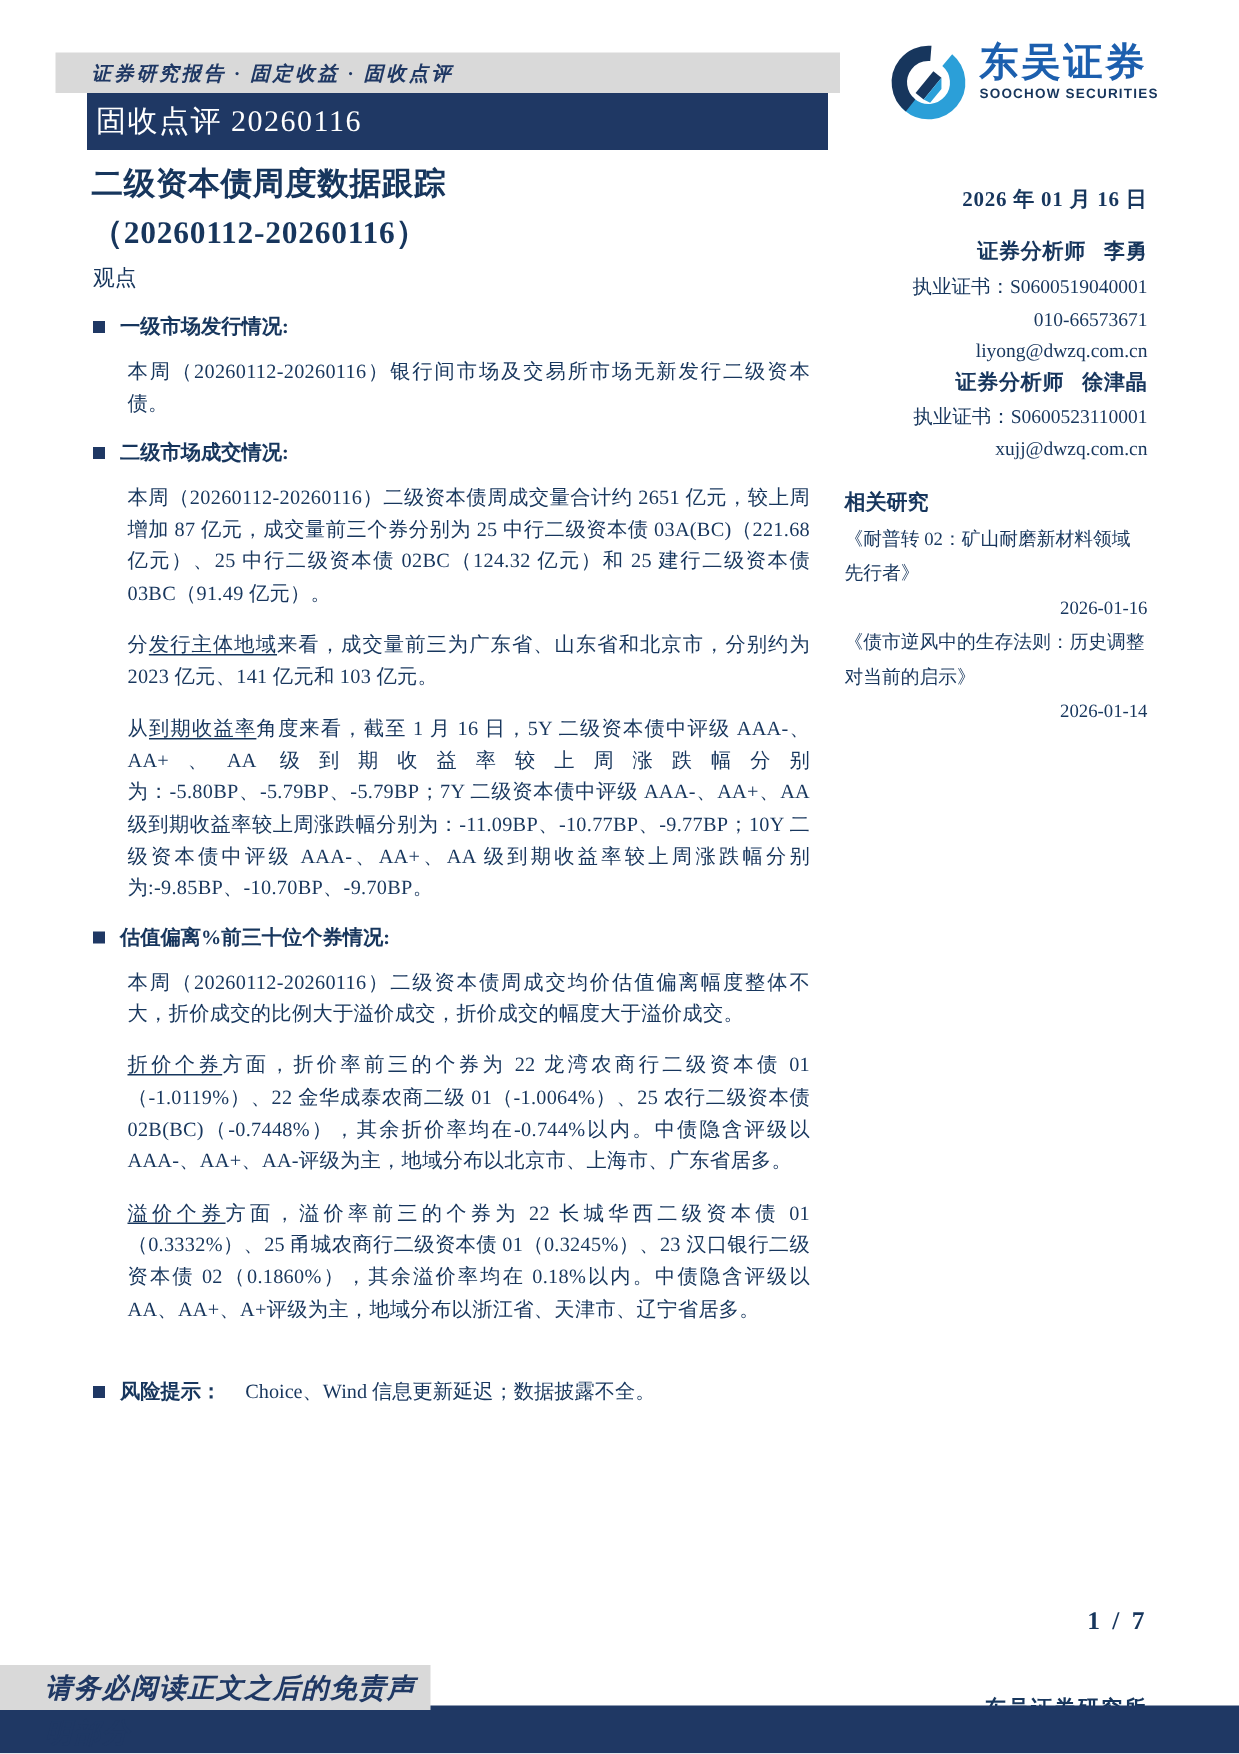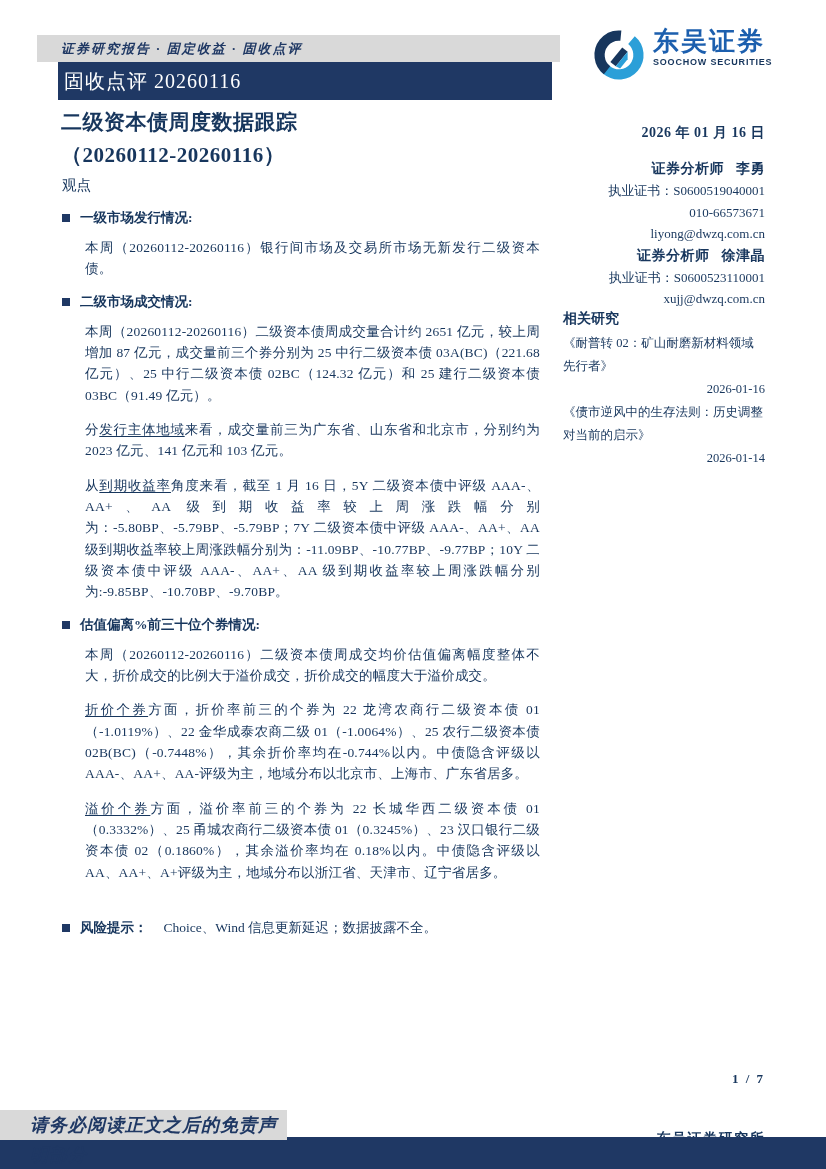--- a/index.html
+++ b/index.html
@@ -50,41 +50,41 @@
     font-size: 9px; font-weight: bold; color: #16355c;
     letter-spacing: .8px; margin-top: 2px; white-space: nowrap;
   }
 
   
   .right-col { position: absolute; left: 563px; top: 124px; width: 202px; }
   .pub-date { text-align: right; font-weight: bold; font-size: 14px; margin-bottom: 16px; letter-spacing: .5px; }
   .analyst-role { text-align: right; font-weight: bold; font-size: 14px; line-height: 22px; letter-spacing: .5px; }
   .analyst-role .name { margin-left: 12px; }
   .meta-line { text-align: right; font-size: 13px; line-height: 21.5px; }
-  .related { }
+  .related { margin-top: 16px; }
   .related-title { font-weight: bold; font-size: 14px; text-align: left; margin-bottom: 4px; }
   .rtitle { font-size: 12.5px; line-height: 23px; text-align: left; }
   .rdate  { font-size: 12.5px; line-height: 23px; text-align: right; }
 
   
   .body-col { position: absolute; left: 62px; top: 176px; width: 478px; }
   .viewpoint { font-size: 14.5px; font-weight: normal; margin-bottom: 14px; }
   .sec { margin-bottom: 4px; }
   .sec-head { display: flex; align-items: center; font-size: 13.5px; font-weight: bold; margin-bottom: 10px; }
   .bullet { width: 8px; height: 8px; background: #1f3864; margin-right: 10px; flex: none; }
   .para {
     font-size: 13.5px; line-height: 1.58;
     text-align: justify; margin: 0 0 13px 23px; letter-spacing: .2px;
   }
   .u { text-decoration: underline; text-underline-offset: 2px; }
   .risk { margin-top: 36px; }
   .risk-text { font-weight: normal; margin-left: 16px; }
 
   
-  .pagenum   { position: absolute; top: 1071px; right: 61px; font-size: 13px; font-weight: bold; letter-spacing: 2px; }
+  .pagenum   { position: absolute; top: 1071px; right: 61px; font-size: 17px; font-weight: bold; letter-spacing: 2px; }
   .institute { position: absolute; top: 1130px; right: 61px; font-size: 14px; font-weight: bold; letter-spacing: 1.5px; }
   .footer-bar { position: absolute; left: 0; top: 1137px; width: 826px; height: 32px; background: #1f3864; }
   .disclaimer {
     position: absolute; left: 0; top: 1110px; z-index: 2;
     width: 287px; height: 30px;
     background: #d9d9d9; color: #1f3864;
     font-size: 18px; font-weight: bold; font-style: italic;
     line-height: 30px; padding-left: 30px; letter-spacing: 1px;
   }
 </style>

